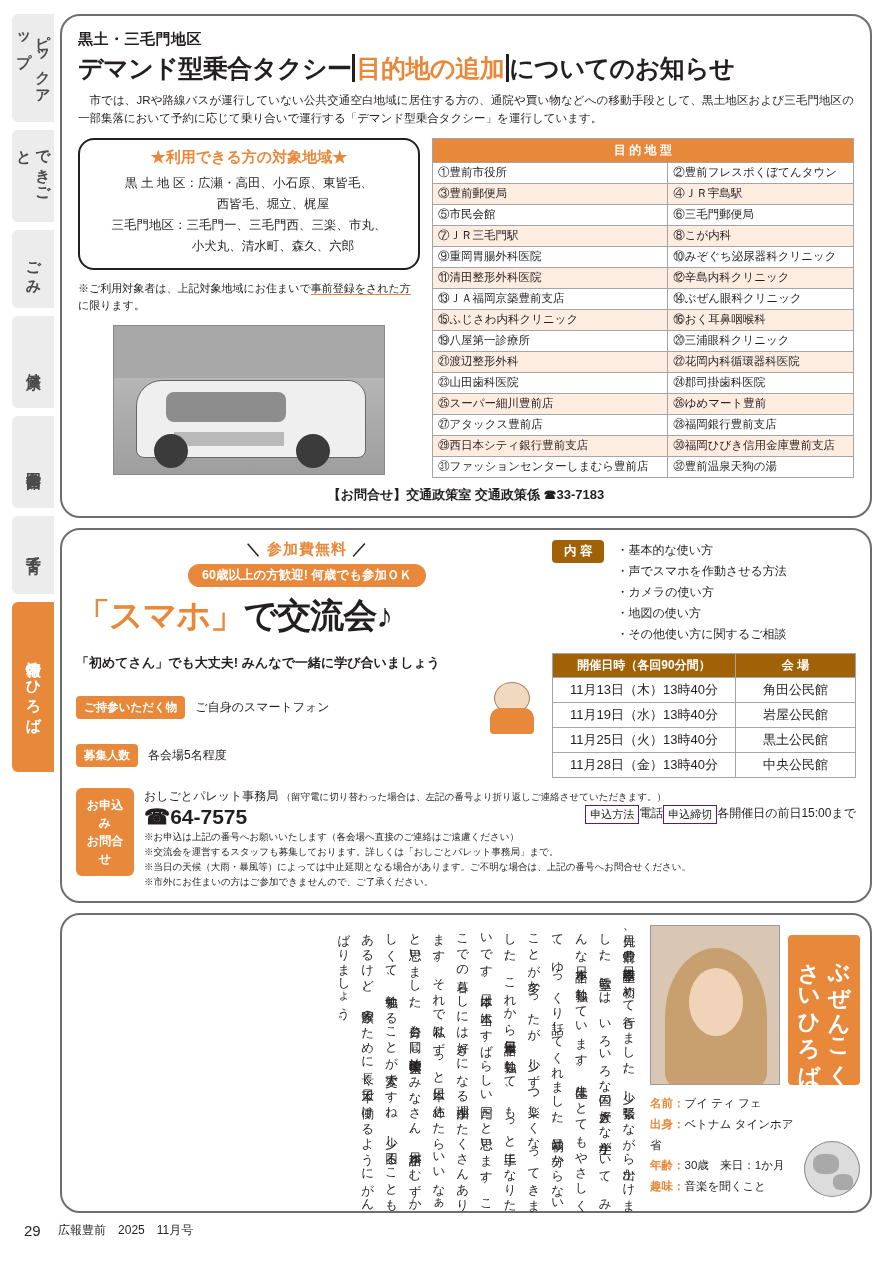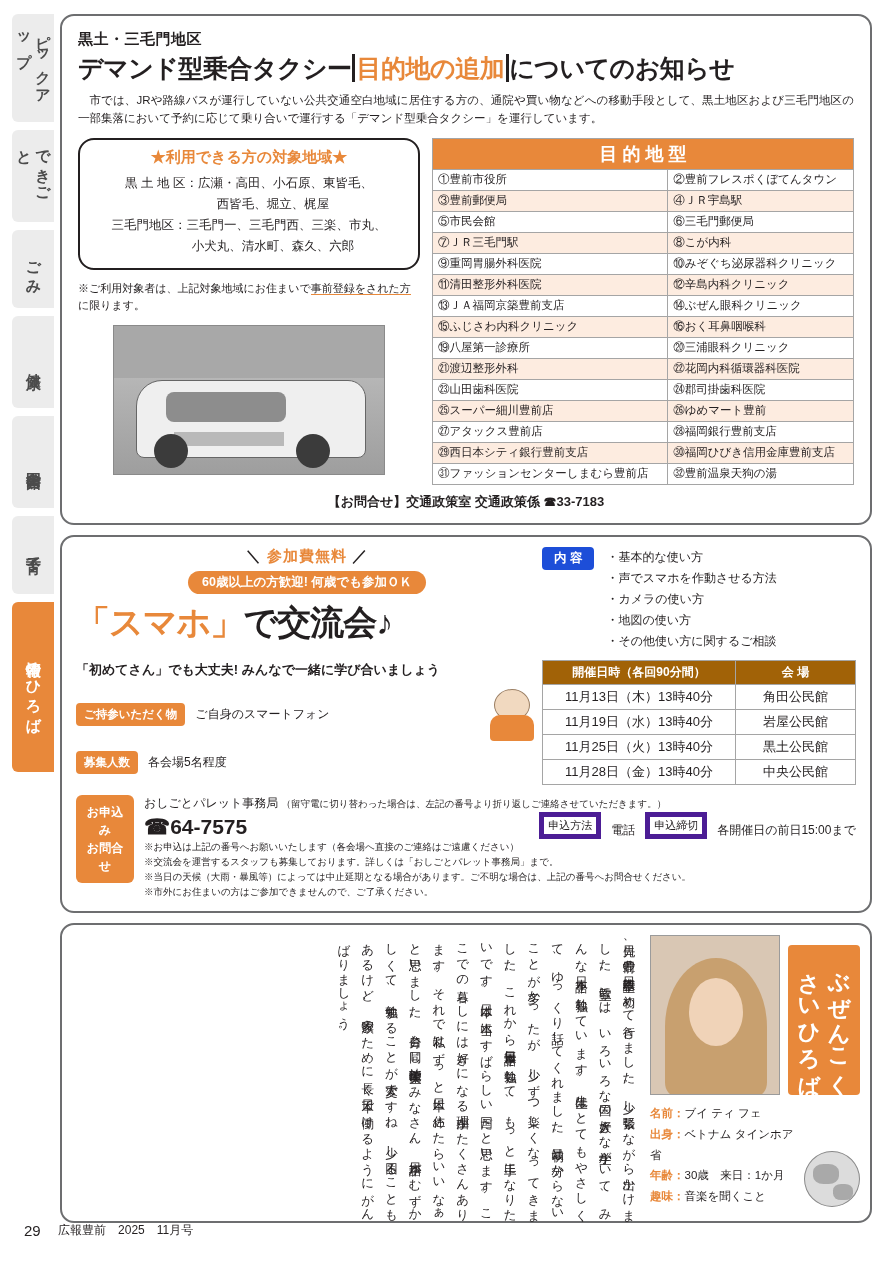--- a/index.html
+++ b/index.html
@@ -31,21 +31,21 @@
     padding: 10px 0;
     font-weight: bold;
   }
   .rail-tab.active { background:#e8883a; color:#ffffff; }
 
   
   .page { position:absolute; left:60px; top:14px; width:812px; }
 
   .box {
     border: 2px solid #6d6e70;
-    border-radius: 14px;
+    border-radius: 20px;
     background: #fff;
     position: relative;
   }
 
   
   .art1 { padding: 14px 16px 10px 16px; }
   .kicker { font-size: 15px; font-weight: bold; letter-spacing:0.5px; }
   .headline {
     font-size: 25px; font-weight: bold; letter-spacing: -0.5px;
     margin-top: 4px; line-height: 1.2;
@@ -85,21 +85,21 @@
     background:#efefef; border:1px solid #666; border-radius: 26px 18px 8px 8px;
   }
   .photo .win { position:absolute; left:52px; bottom:52px; width:120px; height:30px; background:#8d8d8d; border-radius:8px;}
   .photo .w1 { position:absolute; left:40px; bottom:6px; width:34px; height:34px; border-radius:50%; background:#3b3b3b;}
   .photo .w2 { position:absolute; left:182px; bottom:6px; width:34px; height:34px; border-radius:50%; background:#3b3b3b;}
   .photo .strip { position:absolute; left:60px; bottom:28px; width:110px; height:14px; background:#b9b9b9; }
   .photo .bg { position:absolute; left:0; top:0; width:100%; height:52px; background:#a8a8a8; }
 
   table.dest { width:100%; border-collapse:collapse; font-size:11.5px; }
   table.dest th {
-    background:#e8883a; color:#fff; font-weight:bold; font-size:18px;
+    background:#e8883a; color:#fff; font-weight:bold; font-size:12px;
     border:1px solid #a5a5a5; padding:3px 20px; text-align:center;
   }
   table.dest td {
     border:1px solid #a5a5a5; padding:2.5px 5px; height:20px;
   }
   table.dest tr:nth-child(odd) td { background:#fdece0; }
   table.dest tr:nth-child(even) td { background:#ffffff; }
 
   .contact {
     text-align:center; font-size:13px; font-weight:bold; margin-top:8px; padding-bottom:2px;
@@ -118,42 +118,42 @@
   .sub2 { font-size:13px; font-weight:bold; margin-top:15px; }
 
   .tagrow { display:flex; align-items:center; gap:10px; margin-top:10px; }
   .tag {
     background:#e8883a; color:#fff; font-size:11.5px; font-weight:bold;
     border-radius:4px; padding:4px 8px; white-space:nowrap;
   }
   .tagtxt { font-size:12px; }
 
   .content-head {
-    background:#1d4ed8; color:#fff; font-weight:bold; font-size:12.5px;
+    background:#a16207; color:#fff; font-weight:bold; font-size:12.5px;
     border-radius:4px; padding:3px 12px; display:inline-block;
   }
   .bullets { font-size:12px; line-height:1.75; margin-left:4px; }
 
   table.sched { width:100%; border-collapse:collapse; font-size:13px; margin-top:8px; }
   table.sched th {
     background:#a16207; color:#fff; border:1px solid #a5a5a5; padding:3px; font-size:12px;
   }
   table.sched td { border:1px solid #a5a5a5; padding:3px 6px; text-align:center; background:#fff; }
   table.sched td.place { width:120px; }
 
   .applybox { display:flex; gap:10px; margin-top:10px; align-items:flex-start; }
   .apply-tag {
     background:#e8883a; color:#fff; font-size:12px; font-weight:bold;
     border-radius:6px; padding:8px 6px; text-align:center; width:58px; line-height:1.5;
   }
   .apply-body { flex:1; }
   .office { font-size:12px; }
   .tel { font-size:21px; font-weight:bold; }
   .tiny { font-size:9.5px; line-height:1.6; }
-  .boxed { border:5px solid #4c1d95; padding:1px 4px; font-size:11px; }
+  .boxed { border:1px solid #4c1d95; padding:1px 4px; font-size:11px; }
 
   
   .art3 { margin-top:10px; padding:10px 10px 10px 10px; display:flex; justify-content:flex-end; gap:10px; height:300px; }
   .vtext {
     writing-mode: vertical-rl;
     font-size:12.5px; line-height:1.9; letter-spacing:0.5px;
     height:280px; text-align:justify;
   }
   .rightcol { width:210px; display:flex; flex-direction:column; }
   .title3 {
@@ -305,21 +305,21 @@
               </tr>
         </tbody>
           </table>
       </div>
     </div>
 
     <div class="contact">【お問合せ】交通政策室 交通政策係 ☎33-7183</div>
   </div>
 
   <div class="box art2">
-    <div style="display:flex; gap:4px;">
+    <div style="display:flex; gap:14px;">
       <div style="width:462px">
         <div class="free-line">
           <span class="slash">＼</span> <span>参加費無料</span> <span class="slash">／</span>
         </div>
         <div style="text-align:center">
           <span class="pill-age">60歳以上の方歓迎! 何歳でも参加ＯＫ</span>
         </div>
         <div class="sm-title">
           <span class="or">「スマホ」</span><span>で交流会♪</span>
         </div>
@@ -379,21 +379,21 @@
     </div>
 
     <div class="applybox">
       <div class="apply-tag" style="white-space:pre-line">お申込み
 お問合せ</div>
       <div class="apply-body">
         <div class="office">
           <span>おしごとパレット事務局</span>
           <span class="tiny">（留守電に切り替わった場合は、左記の番号より折り返しご連絡させていただきます。）</span>
         </div>
-        <div style="display:flex; align-items:flex-end; gap:10px;">
+        <div style="display:flex; align-items:flex-start; ">
           <span class="tel">☎64-7575</span>
           <span style="flex:1"></span>
           <span class="boxed">申込方法</span>
           <span style="font-size:12px">電話</span>
           <span class="boxed">申込締切</span>
           <span style="font-size:12px">各開催日の前日15:00まで</span>
         </div>
         <div class="tiny">※お申込は上記の番号へお願いいたします（各会場へ直接のご連絡はご遠慮ください）</div>
         <div class="tiny">※交流会を運営するスタッフも募集しております。詳しくは「おしごとパレット事務局」まで。</div>
         <div class="tiny">※当日の天候（大雨・暴風等）によっては中止延期となる場合があります。ご不明な場合は、上記の番号へお問合せください。</div>

